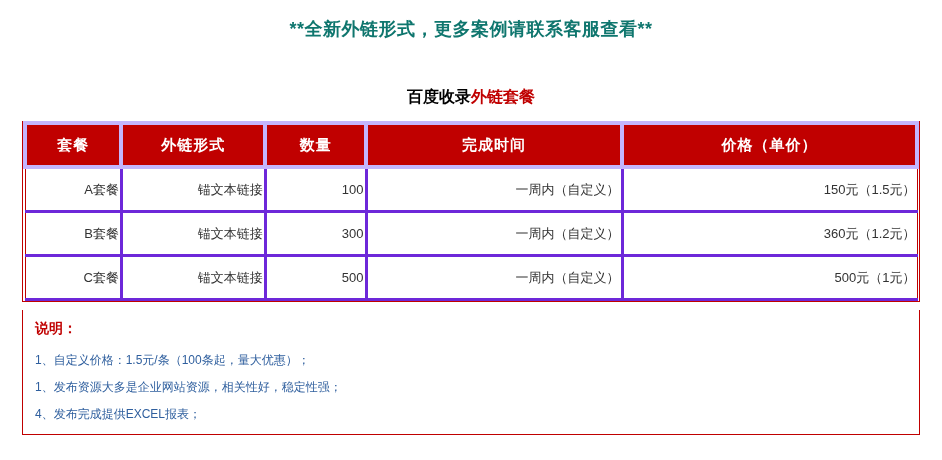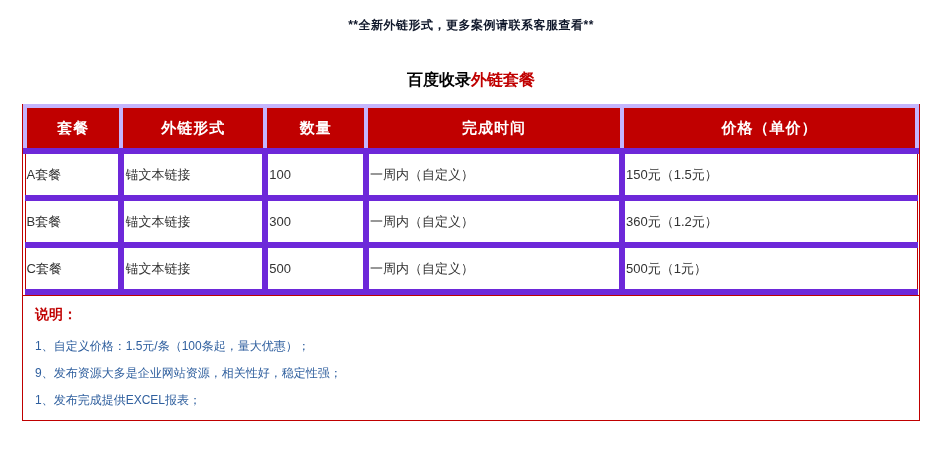--- a/index.html
+++ b/index.html
@@ -15,32 +15,32 @@
     overflow: hidden;
   }
   .page {
     position: relative;
     width: 942px;
     height: 460px;
     box-sizing: border-box;
   }
   .headline {
     text-align: center;
-    font-size: 12px;
+    font-size: 18px;
     font-weight: bold;
-    color: #0f172a;
+    color: #0f766e;
     padding-top: 17px;
     letter-spacing: 0.5px;
   }
   .subtitle {
     text-align: center;
     font-size: 16px;
     font-weight: bold;
     color: #000000;
-    margin-top: 36px;
+    margin-top: 46px;
     margin-bottom: 13px;
   }
   .subtitle .accent {
     color: #c00000;
   }
   .table-wrap {
     margin: 0 22px;
     border: 1px solid #c00000;
     border-top: none;
     box-sizing: border-box;
@@ -55,40 +55,40 @@
     color: #ffffff;
     font-size: 15px;
     font-weight: bold;
     height: 38px;
     border: 4px solid #c4b5fd;
     text-align: center;
     letter-spacing: 1px;
   }
   table.pricing td {
     height: 39px;
-    border: 6px solid #6d28d9;
-    text-align: left;
+    border: 3px solid #6d28d9;
+    text-align: right;
     font-size: 13px;
     color: #333333;
     background: #ffffff;
   }
   table.pricing tr td:first-child {
     border-left: 1px solid #c00000;
   }
   table.pricing tr td:last-child {
     border-right: 1px solid #c00000;
   }
   .col-pkg { width: 10.5%; }
   .col-type { width: 16%; }
   .col-qty { width: 11%; }
   .col-time { width: 29%; }
   .col-price { width: 33.5%; }
 
   .notes {
-    margin: 0 22px;
+    margin: 8px 22px;
     border: 1px solid #c00000;
     border-top: none;
     box-sizing: border-box;
     padding: 8px 10px 6px 10px;
     background: #ffffff;
   }
   .notes-title {
     color: #c00000;
     font-size: 14px;
     font-weight: bold;
@@ -146,17 +146,17 @@
           <td>一周内（自定义）</td>
           <td>500元（1元）</td>
         </tr>
       </tbody>
     </table>
   </div>
 
   <div class="notes">
     <div class="notes-title">说明：</div>
     <div class="note-line">1、自定义价格：1.5元/条（100条起，量大优惠）；</div>
-    <div class="note-line">9、发布资源大多是企业网站资源，相关性好，稳定性强；</div>
-    <div class="note-line">1、发布完成提供EXCEL报表；</div>
+    <div class="note-line">1、发布资源大多是企业网站资源，相关性好，稳定性强；</div>
+    <div class="note-line">4、发布完成提供EXCEL报表；</div>
   </div>
 
 </div>
 
 </body></html>

